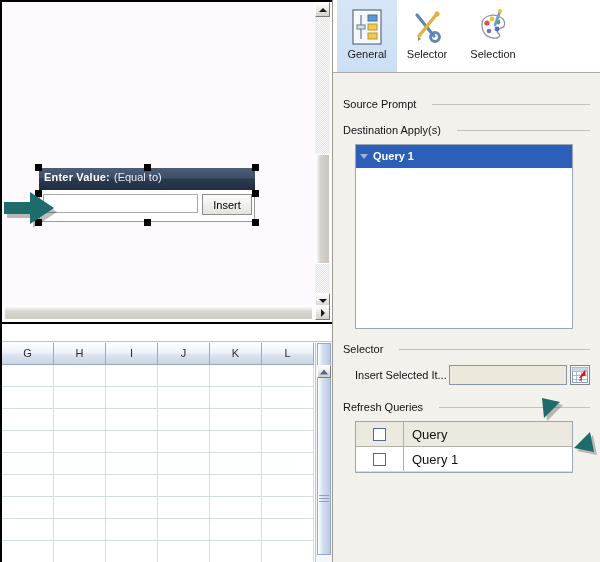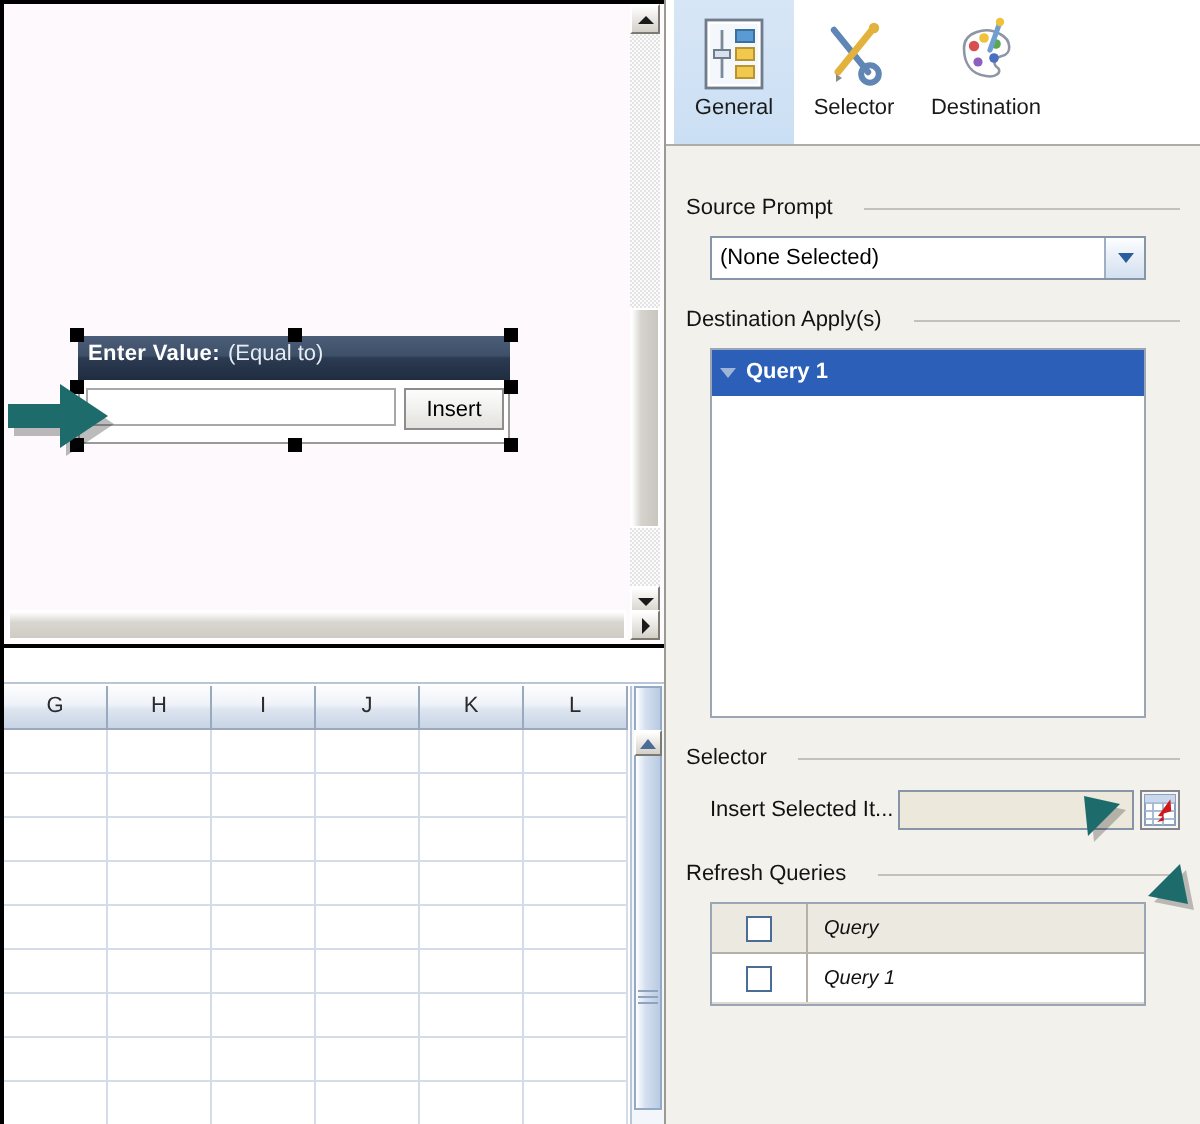--- a/index.html
+++ b/index.html
@@ -476,23 +476,22 @@
     align-items: center;
     justify-content: center;
     border-right: 1px solid #b5b1a7;
     box-sizing: border-box;
   }
   #refresh-table .c-name {
     flex: 1;
     display: flex;
     align-items: center;
     padding-left: 8px;
-    font-size: 10px;
+    font-size: 13px;
     color: #111;
-    font-style: italic;
   }
   .chkbox {
     width: 13px; height: 13px;
     box-sizing: border-box;
     background: #ffffff;
     border: 1px solid #4a6c96;
   }
 
   
   .annot {
@@ -692,36 +691,30 @@
             <path d="M9 16 C9 8, 20 5, 27 9 C33 12, 33 19, 28 20 C24 21, 23 24, 26 26 C28 28, 25 31, 20 30 C12 29, 9 23, 9 16 Z" fill="#ffffff" stroke="#8e96a3" stroke-width="1.3"></path>
             <circle cx="14" cy="15" r="2.6" fill="#d94f4f"></circle>
             <circle cx="19" cy="11" r="2.4" fill="#f0c23c"></circle>
             <circle cx="25" cy="14" r="2.4" fill="#58a84f"></circle>
             <circle cx="24" cy="21" r="2.4" fill="#4a6fc2"></circle>
             <circle cx="16" cy="23" r="2.3" fill="#8e5fbf"></circle>
             <line x1="27" y1="3" x2="22" y2="17" stroke="#6e9fd0" stroke-width="2.6" stroke-linecap="round"></line>
             <circle cx="27" cy="3" r="2.1" fill="#f0c23c"></circle>
           </svg>
         </span>
-        <span class="tlabel">Destination</span>
+        <span class="tlabel">Selection</span>
       </div>
     </div>
 
     <div id="panel-body">
 
       <div class="group">
         <div class="group-header">
           <span class="gl">Source Prompt</span>
           <span class="grule"></span>
-        </div>
-        <div class="combo-wrap">
-          <div class="combo-face">(None Selected)</div>
-          <div class="combo-btn">
-              <span class="cv"></span>
-            </div>
         </div>
       </div>
 
       <div class="group" style="margin-top:14px;">
         <div class="group-header">
           <span class="gl">Destination Apply(s)</span>
           <span class="grule"></span>
         </div>
         <div id="dest-list">
           <div class="row-sel">

